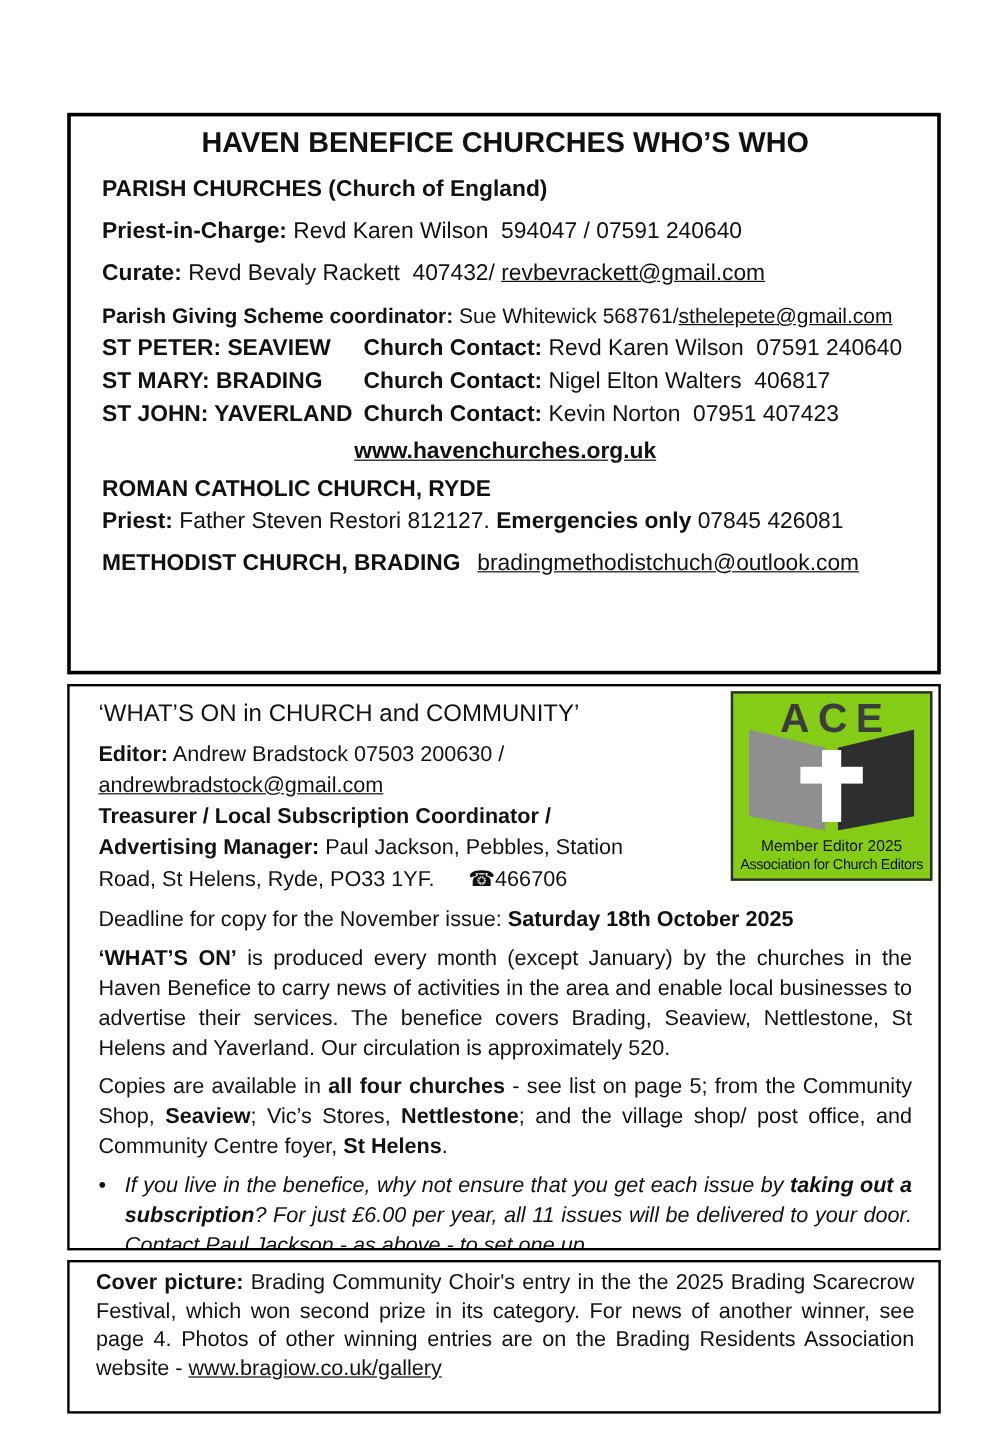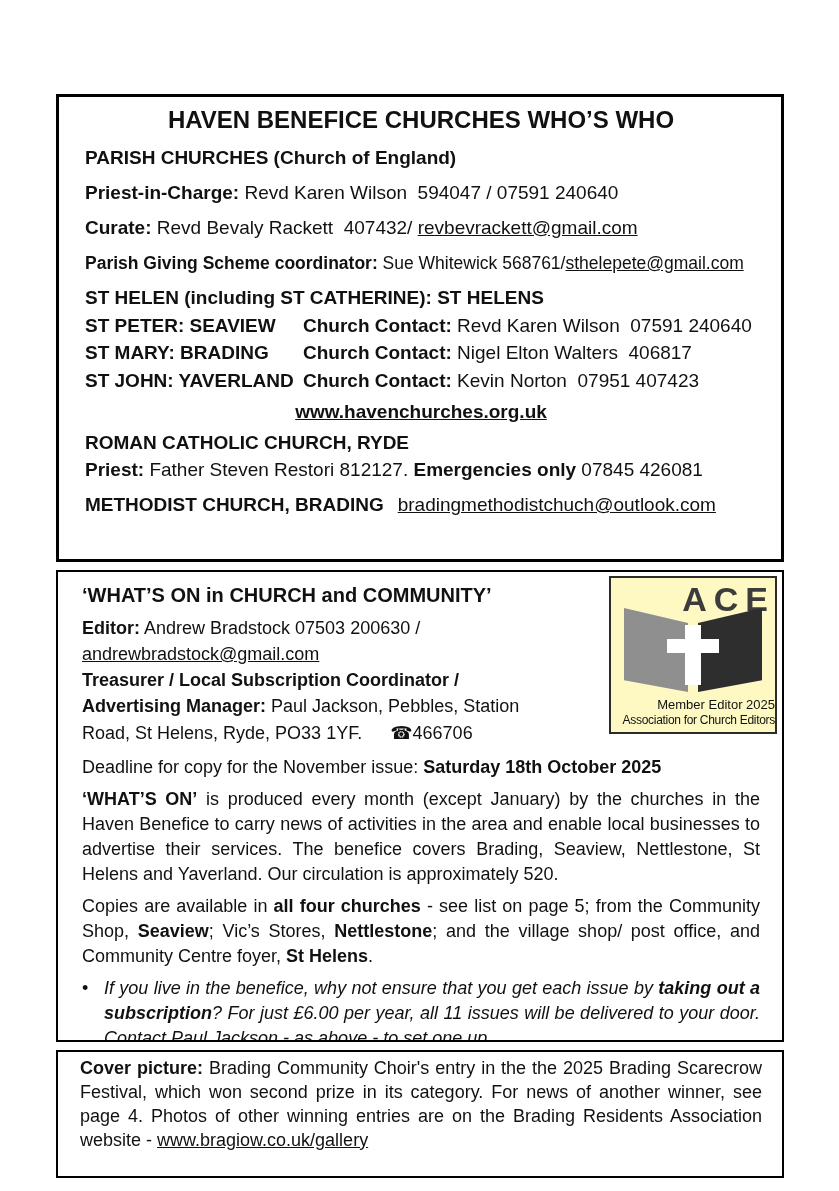--- a/index.html
+++ b/index.html
@@ -22,30 +22,30 @@
   .gap{margin-top:9px;}
   .indent{padding-left:22px;}
   .email-indent{padding-left:106px;}
   .note{margin-left:36px;}
   .crow{display:flex;margin:1.5px 0;}
   .cname{flex:0 0 218px;font-weight:bold;}
   .small{font-size:17.5px;}
   .site{margin:5px 0;}
   .m-email{margin-left:14px;}
   
-  .wo-head{font-size:20px;font-weight:bold;margin:2px 0 8px;line-height:26px;}
+  .wo-head{font-size:20px;font-weight:normal;margin:2px 0 8px;line-height:26px;}
   .leftcol{width:520px;}
   .eline{margin:1px 0;}
   .deadline{margin:9px 0 7px;}
   .para{margin:0 0 7px;}
   .bullet{display:flex;margin:0 0 4px;}
   .bullet .marker{flex:0 0 22px;font-size:18px;}
   
   .ace{position:absolute;top:4px;right:5px;width:168px;height:158px;border:2px solid #2b2b2b;
-       box-sizing:border-box;text-align:right;background:#fef9c3;}
+       box-sizing:border-box;text-align:center;background:#84cc16;}
   .ace-letters{font-size:34px;line-height:36px;font-weight:bold;letter-spacing:7px;margin:3px 0 0 7px;}
   .book{position:relative;width:148px;height:84px;margin:-9px auto 0;}
   .book-left{position:absolute;left:5px;top:0;width:64px;height:84px;
              clip-path:polygon(0 0,100% 18%,100% 100%,0 86%);}
   .book-right{position:absolute;right:5px;top:0;width:64px;height:84px;
               clip-path:polygon(0 18%,100% 0,100% 86%,0 100%);}
   .cross-v{position:absolute;left:66px;top:17px;width:16px;height:60px;background:#fff;z-index:2;}
   .cross-h{position:absolute;left:48px;top:31px;width:52px;height:14px;background:#fff;z-index:2;}
   .ace-member{font-size:13px;line-height:16px;margin-top:5px;}
   .ace-assoc{font-size:12px;line-height:15px;letter-spacing:-0.3px;}
@@ -61,21 +61,20 @@
     <h1 class="title">HAVEN BENEFICE CHURCHES WHO’S WHO</h1>
 
     <p class="line b">PARISH CHURCHES (Church of England)</p>
 
     <p class="line gap"><span class="b">Priest-in-Charge:</span><span class="pre"> Revd Karen Wilson  594047 / 07591 240640</span></p>
 
     <p class="line gap"><span class="b">Curate:</span><span class="pre"> Revd Bevaly Rackett  407432/ </span><a class="u">revbevrackett@gmail.com</a></p>
 
     <p class="line gap small"><span class="b">Parish Giving Scheme coordinator:</span><span class="pre"> Sue Whitewick 568761/</span><a class="u">sthelepete@gmail.com</a></p>
 
-    <p class="line gap b">ST HELEN (including ST CATHERINE): ST HELENS</p>
 
     <div class="crow">
         <span class="cname">ST PETER: SEAVIEW</span>
         <span><span class="b">Church Contact:</span><span class="pre"> Revd Karen Wilson  07591 240640</span></span>
       </div>
 
     <div class="crow">
         <span class="cname">ST MARY: BRADING</span>
         <span><span class="b">Church Contact:</span><span class="pre"> Nigel Elton Walters  406817</span></span>
       </div>

